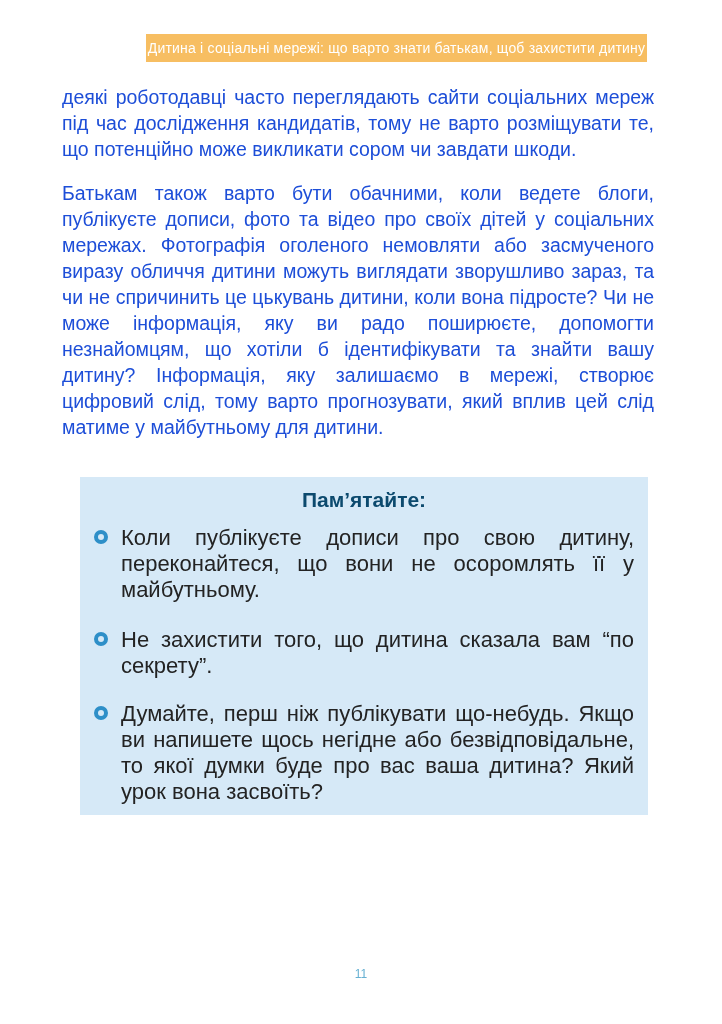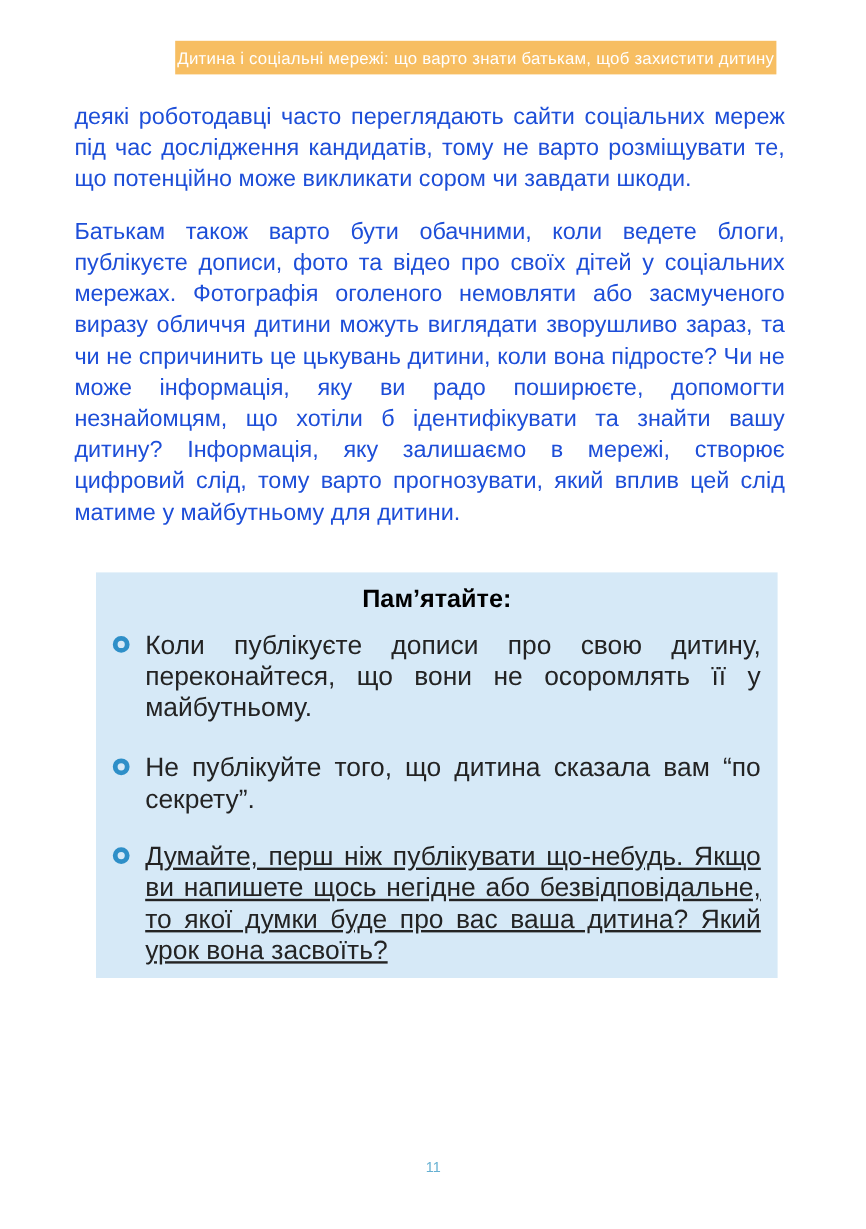--- a/index.html
+++ b/index.html
@@ -50,29 +50,29 @@
     margin-left: 18px;
     width: 568px;
     background: var(--callout_bg, #D6E9F7);
     padding: 10px 14px 10px 14px;
   }
   .callout-title {
     font-size: 21px;
     font-weight: bold;
     text-align: center;
     line-height: 26px;
-    color: #000000;
+    color: #0c4a6e;
   }
   .bullet-item {
     display: flex;
     align-items: flex-start;
   }
   .bullet-item.b1 { margin-top: 12px; }
   .bullet-item.b2 { margin-top: 24px; }
-  .bullet-item.b3 { margin-top: 22px; text-decoration: underline; }
+  .bullet-item.b3 { margin-top: 22px; }
   .ring {
     flex: 0 0 auto;
     width: 14px;
     height: 14px;
     border: 4px solid var(--bullet_ring, #2E8FC8);
     border-radius: 50%;
     margin-top: 5px;
     margin-right: 13px;
     background: transparent;
   }
@@ -113,21 +113,21 @@
     <section class="callout">
       <h2 class="callout-title">Пам’ятайте:</h2>
 
       <div class="bullet-item b1">
         <span class="ring"></span>
         <p class="bullet-text">Коли публікуєте дописи про свою дитину, переконайтеся, що вони не осоромлять її у майбутньому.</p>
       </div>
 
       <div class="bullet-item b2">
         <span class="ring"></span>
-        <p class="bullet-text">Не публікуйте того, що дитина сказала вам “по секрету”.</p>
+        <p class="bullet-text">Не захистити того, що дитина сказала вам “по секрету”.</p>
       </div>
 
       <div class="bullet-item b3">
         <span class="ring"></span>
         <p class="bullet-text">Думайте, перш ніж публікувати що-небудь. Якщо ви напишете щось негідне або безвідповідальне, то якої думки буде про вас ваша дитина? Який урок вона засвоїть?</p>
       </div>
     </section>
 
 
 

